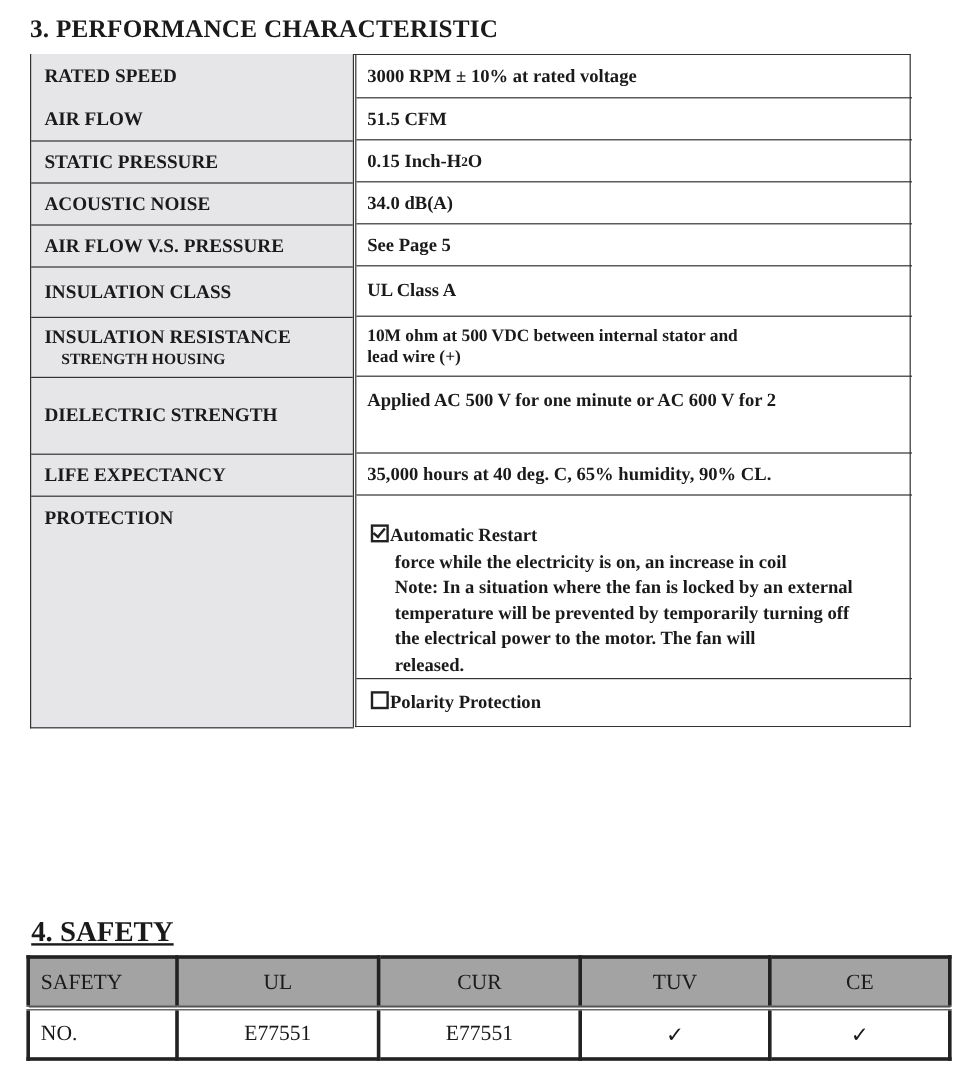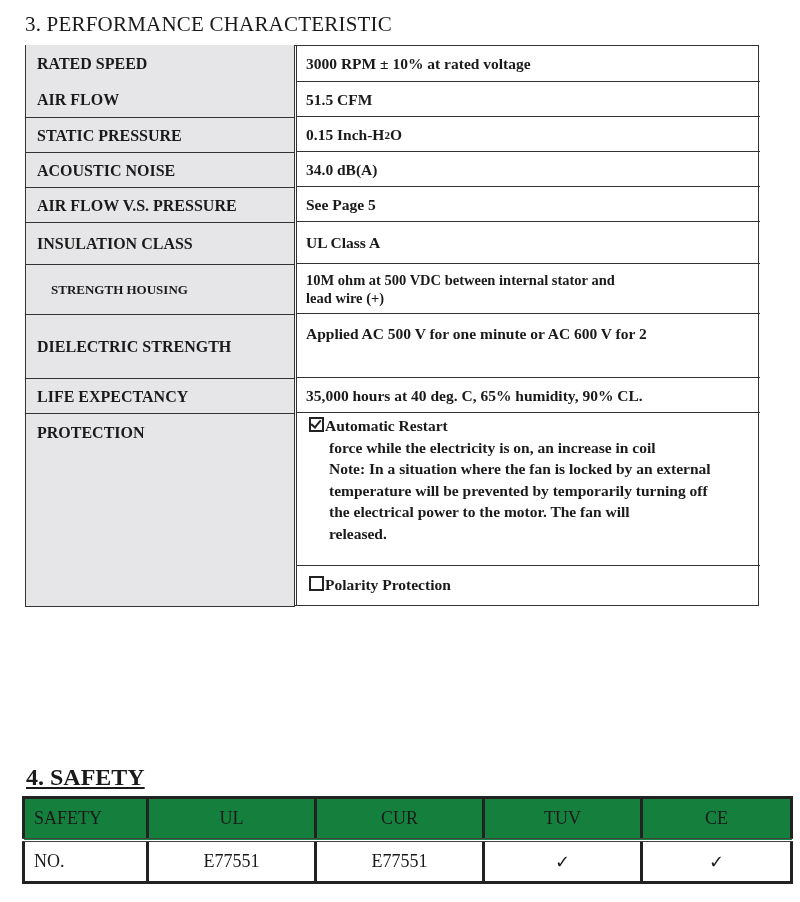--- a/index.html
+++ b/index.html
@@ -1,18 +1,18 @@
 <!DOCTYPE html>
 <html><head>
 <meta charset="utf-8">
 <style>
   html, body { margin: 0; padding: 0; background: #ffffff; }
   body { width: 800px; height: 902px; position: relative; font-family: "Liberation Serif", "DejaVu Serif", serif; color: #1a1a1a; overflow: hidden; }
 
-  .h1 { position: absolute; left: 25px; top: 12px; font-size: 21px; font-weight: normal; letter-spacing: 0.2px; }
+  .h1 { position: absolute; left: 25px; top: 12px; font-size: 21px; font-weight: bold; letter-spacing: 0.2px; }
   .h2 { position: absolute; left: 26px; top: 764px; font-size: 24px; font-weight: bold; text-decoration: underline; }
 
   
   .perf { position: absolute; left: 25px; top: 45px; width: 736px; height: 562px; }
   .perf .leftcol { position: absolute; left: 0; top: 0; width: 269px; height: 561px; background: #e6e6e8; border-left: 1.5px solid #333; border-bottom: 1.5px solid #333; }
   .perf .rightcol { position: absolute; left: 269px; top: 0; width: 465px; height: 561px; border-left: 3px double #333; border-right: 1.5px solid #333; border-top: 1.5px solid #333; border-bottom: 1.5px solid #333; background: #fff; box-sizing: border-box; }
   .lcell { position: absolute; left: 0; width: 269px; font-weight: bold; font-size: 16px; box-sizing: border-box; padding-left: 11px; display: flex; align-items: center; }
   .lcell.top { align-items: flex-start; padding-top: 10px; }
   .lsep { position: absolute; left: 0; width: 269px; height: 0; border-top: 1.5px solid #333; }
   .rcell { position: absolute; left: 0; width: 463px; box-sizing: border-box; padding-left: 9px; font-weight: bold; font-size: 15.5px; display: flex; align-items: center; }
@@ -20,21 +20,21 @@
   .sub { font-size: 13px; padding-left: 14px; display: block; line-height: 16px; }
   .stack { display: block; line-height: 18px; }
   .stack2 { display: block; line-height: 22px; }
   .note { padding-left: 20px; line-height: 21.5px; display: block; }
   .chk { display: inline-block; width: 11px; height: 11px; border: 2px solid #222; position: relative; vertical-align: -1px; margin-right: 1px; box-sizing: content-box; }
   .chk.on::after { content: ""; position: absolute; left: 2px; top: -1px; width: 4px; height: 8px; border-right: 2px solid #222; border-bottom: 2px solid #222; transform: rotate(40deg); }
 
   
   .safety { position: absolute; left: 22px; top: 796px; border-collapse: collapse; border: 3px solid #222; font-size: 18px; }
   .safety td { border: 3px solid #222; height: 39px; padding: 0; text-align: center; font-weight: normal; }
-  .safety tr.head td { background: #15803d; border-bottom: 4px double #444; }
+  .safety tr.head td { background: #a3a3a3; border-bottom: 4px double #444; }
   .safety td.first { text-align: left; padding-left: 9px; }
 </style>
 </head>
 <body>
 
 <div class="h1">3. PERFORMANCE CHARACTERISTIC</div>
 
 <div class="perf">
   <div class="leftcol">
     <div class="lcell" style="top:0;height:37px">RATED SPEED</div>
@@ -43,20 +43,21 @@
     <div class="lcell" style="top:73px;height:35px">STATIC PRESSURE</div>
     <div class="lsep" style="top:107px"></div>
     <div class="lcell" style="top:108px;height:35px">ACOUSTIC NOISE</div>
     <div class="lsep" style="top:142px"></div>
     <div class="lcell" style="top:143px;height:35px">AIR FLOW V.S. PRESSURE</div>
     <div class="lsep" style="top:177px"></div>
     <div class="lcell" style="top:178px;height:42px">INSULATION CLASS</div>
     <div class="lsep" style="top:219px"></div>
     <div class="lcell" style="top:220px;height:50px">
       <span class="stack">
+        <span>INSULATION RESISTANCE</span>
         <span class="sub">STRENGTH HOUSING</span>
       </span>
     </div>
     <div class="lsep" style="top:269px"></div>
     <div class="lcell" style="top:270px;height:64px">DIELECTRIC STRENGTH</div>
     <div class="lsep" style="top:333px"></div>
     <div class="lcell" style="top:334px;height:35px">LIFE EXPECTANCY</div>
     <div class="lsep" style="top:368px"></div>
     <div class="lcell top" style="top:369px;height:150px">PROTECTION</div>
   </div>
@@ -87,21 +88,21 @@
     <div class="rsep" style="top:267px"></div>
     <div class="rcell" style="top:256px;height:64px">
       <span class="stack2">
         <span style="display:block">Applied AC 500 V for one minute or AC 600 V for 2</span>
       </span>
     </div>
     <div class="rsep" style="top:331px"></div>
     <div class="rcell" style="top:332px;height:35px">35,000 hours at 40 deg. C, 65% humidity, 90% CL.</div>
     <div class="rsep" style="top:366px"></div>
 
-    <div class="rcell" style="top:369px;height:150px;align-items:flex-start;padding-left:12px;font-size:15.5px">
+    <div class="rcell" style="top:369px;height:150px;align-items:flex-end;padding-left:12px;font-size:15.5px">
       <span style="display:block;line-height:21.5px">
         <span>
           <span class="chk on"></span><span>Automatic Restart</span>
         </span>
         <span class="note">
           <span style="display:block">force while the electricity is on, an increase in coil</span>
           <span style="display:block">Note: In a situation where the fan is locked by an external</span>
           <span style="display:block">temperature will be prevented by temporarily turning off</span>
           <span style="display:block">the electrical power to the motor. The fan will</span>
           <span style="display:block">released.</span>

